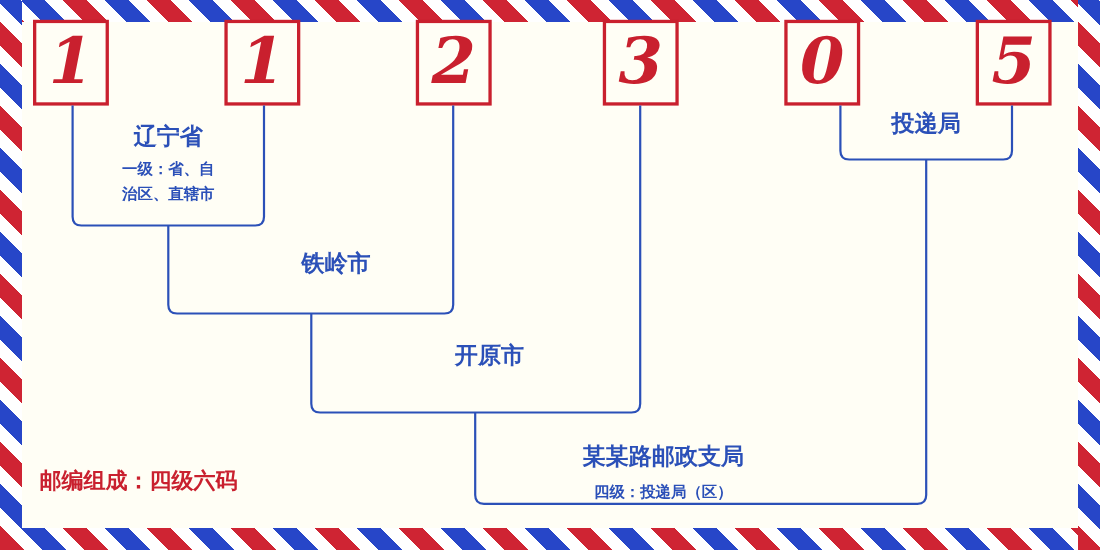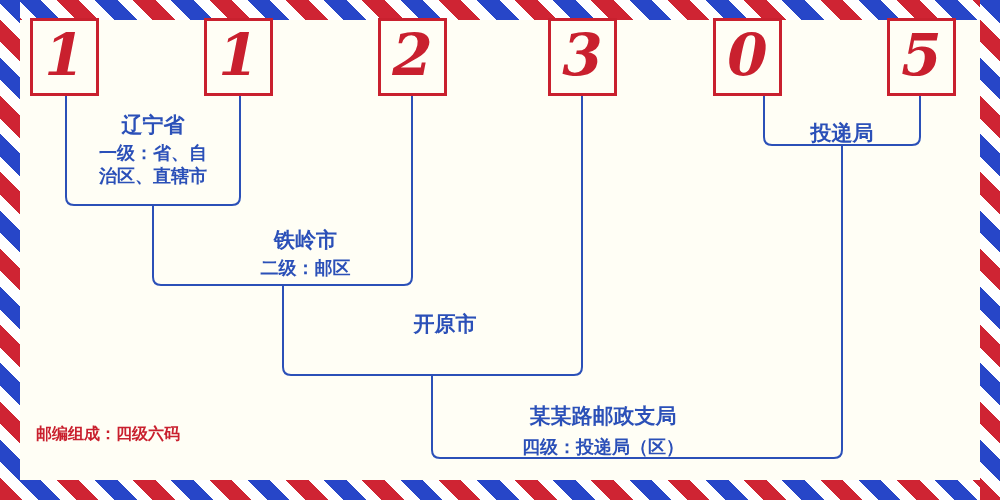--- a/index.html
+++ b/index.html
@@ -25,25 +25,25 @@
     font-style:italic;font-weight:700;font-size:58px;line-height:1;
     color:var(--red,#c9202e);transform:translateY(-2px);}
 
   
   svg.connectors{position:absolute;left:0;top:0;pointer-events:none;}
   .connector{fill:none;stroke:var(--blue,#2b50b8);stroke-width:2;}
 
   
   .label{position:absolute;text-align:center;color:var(--blue,#2b50b8);font-weight:700;}
   .label-name{font-size:21px;line-height:26px;}
-  .label-desc{font-size:18px;line-height:23px;margin-top:4px;white-space:pre-line;}
+  .label-desc{font-size:14px;line-height:23px;margin-top:4px;white-space:pre-line;}
   .label4 .label-desc{margin-top:7px;text-align:center;}
 
   .footer-note{position:absolute;left:36px;top:424px;
-    color:var(--red,#c9202e);font-weight:700;font-size:16px;}
+    color:var(--red,#c9202e);font-weight:700;font-size:20px;}
 </style>
 </head>
 <body>
 
 <div class="page">
 
   <div class="stripe stripe-top"></div>
   <div class="stripe stripe-bottom"></div>
   <div class="stripe stripe-left"></div>
   <div class="stripe stripe-right"></div>
@@ -76,31 +76,30 @@
   </svg>
 
   <div class="label" style="left:66px;top:112px;width:174px;">
     <div class="label-name">辽宁省</div>
     <div class="label-desc">一级：省、自
 治区、直辖市</div>
   </div>
 
   <div class="label" style="left:153px;top:227px;width:305px;">
     <div class="label-name">铁岭市</div>
-    <div class="label-desc">二级：邮区</div>
   </div>
 
   <div class="label" style="left:283px;top:311px;width:324px;">
     <div class="label-name">开原市</div>
   </div>
 
   <div class="label label4" style="left:432px;top:403px;width:342px;">
     <div class="label-name">某某路邮政支局</div>
     <div class="label-desc">四级：投递局（区）</div>
   </div>
 
-  <div class="label" style="left:764px;top:120px;width:156px;">
+  <div class="label" style="left:764px;top:100px;width:156px;">
     <div class="label-name">投递局</div>
   </div>
 
   <div class="footer-note">邮编组成：四级六码</div>
 
 </div>
 
 </body></html>

